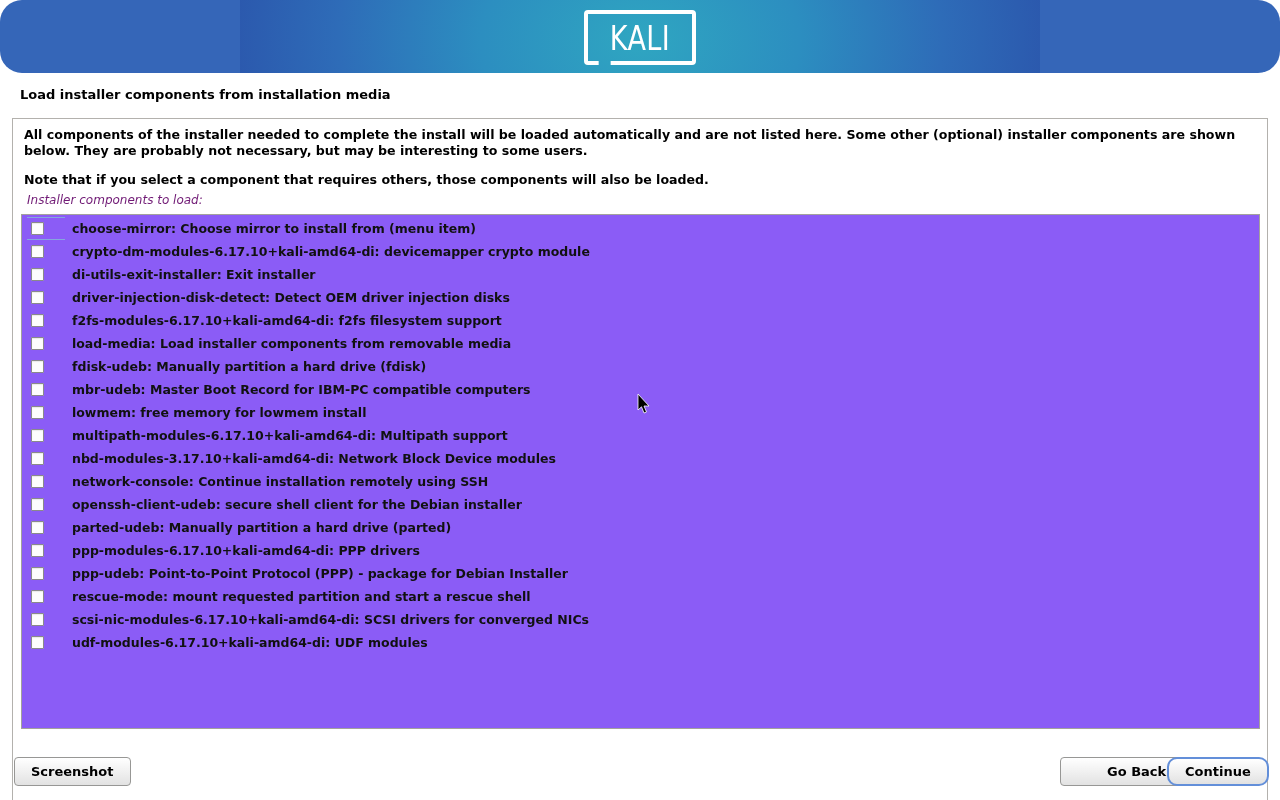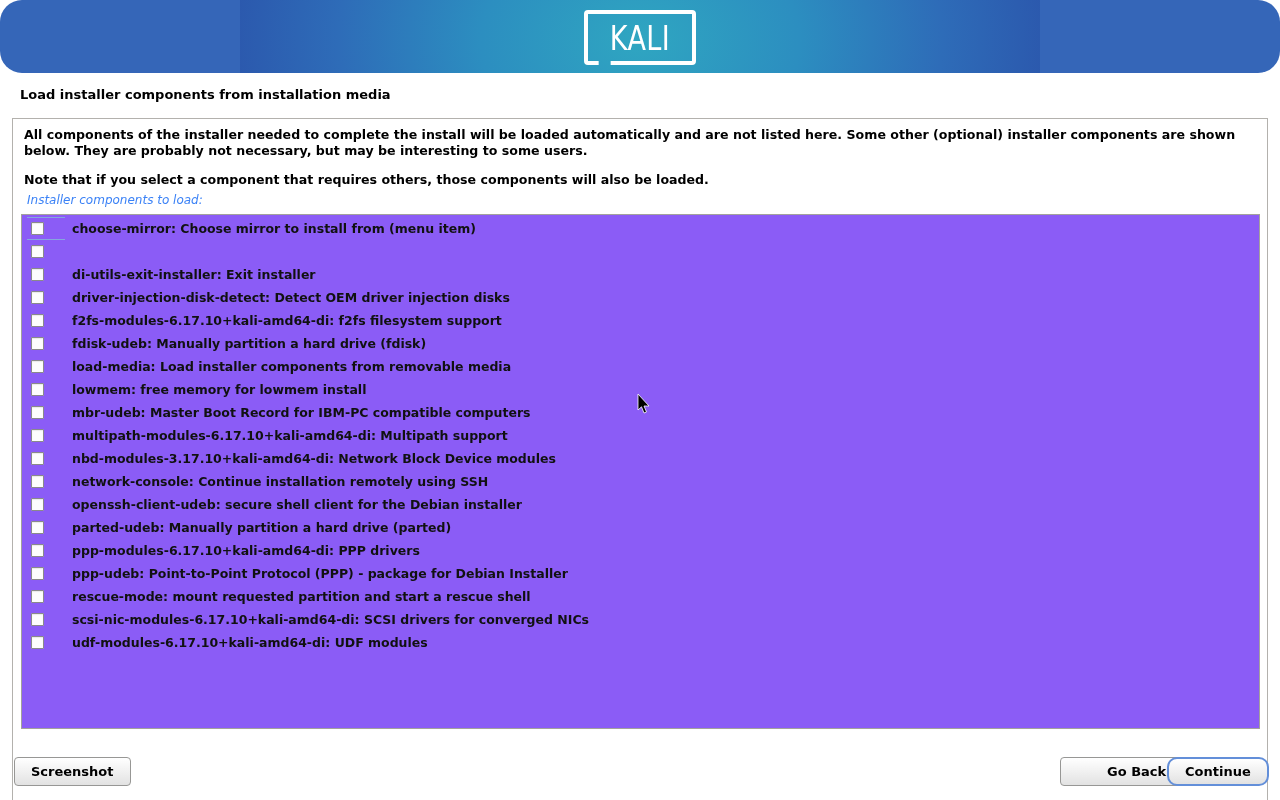--- a/index.html
+++ b/index.html
@@ -17,21 +17,21 @@
   .page-title { position:absolute; left:20px; top:87px; font-size:13px; font-weight:bold; color:#000; }
 
   
   .frame { position:absolute; left:12px; top:118px; width:1256px; height:740px;
            border:1px solid #b3b1ad; background:#fff;text-decoration:underline; }
   .intro { position:absolute; left:11px; top:8px; width:1222px;
            font-size:12.6px; font-weight:bold; line-height:15.5px; color:#000; }
   .note  { position:absolute; left:11px; top:53px; width:1222px;
            font-size:12.6px; font-weight:bold; color:#000; }
   .list-label { position:absolute; left:14px; top:74px; font-size:12px;
-                font-style:italic; color:#3b82f6; }
+                font-style:italic; color:#701a75; }
 
   
   .listbox { position:absolute; left:8px; top:95px; width:1239px; height:515px;
              border:1px solid #a3a19d; background:#8b5cf6; padding-top:2px; }
   .row { display:flex; align-items:center; height:23px; padding-left:5px; }
   .focusbox { display:flex; align-items:center; height:23px; width:38px;
               border-top:1px solid transparent; border-bottom:1px solid transparent; }
   .row.focused .focusbox { border-top:1px solid #85a8dd; border-bottom:1px solid #85a8dd; }
   .checkbox { width:13px; height:13px; border:1px solid #8a8a8a; background:#fdfdfd;
               margin-left:4px; border-radius:1px;
@@ -75,20 +75,21 @@
     <div class="row focused">
       <span class="focusbox">
           <span class="checkbox"></span>
         </span>
       <span class="row-label">choose-mirror: Choose mirror to install from (menu item)</span>
     </div>
     <div class="row">
       <span class="focusbox">
           <span class="checkbox"></span>
         </span>
+      <span class="row-label">crypto-dm-modules-6.17.10+kali-amd64-di: devicemapper crypto module</span>
     </div>
     <div class="row">
       <span class="focusbox">
           <span class="checkbox"></span>
         </span>
       <span class="row-label">di-utils-exit-installer: Exit installer</span>
     </div>
     <div class="row">
       <span class="focusbox">
           <span class="checkbox"></span>
@@ -98,39 +99,39 @@
     <div class="row">
       <span class="focusbox">
           <span class="checkbox"></span>
         </span>
       <span class="row-label">f2fs-modules-6.17.10+kali-amd64-di: f2fs filesystem support</span>
     </div>
     <div class="row">
       <span class="focusbox">
           <span class="checkbox"></span>
         </span>
+      <span class="row-label">load-media: Load installer components from removable media</span>
+    </div>
+    <div class="row">
+      <span class="focusbox">
+          <span class="checkbox"></span>
+        </span>
       <span class="row-label">fdisk-udeb: Manually partition a hard drive (fdisk)</span>
     </div>
     <div class="row">
       <span class="focusbox">
           <span class="checkbox"></span>
         </span>
-      <span class="row-label">load-media: Load installer components from removable media</span>
+      <span class="row-label">mbr-udeb: Master Boot Record for IBM-PC compatible computers</span>
     </div>
     <div class="row">
       <span class="focusbox">
           <span class="checkbox"></span>
         </span>
       <span class="row-label">lowmem: free memory for lowmem install</span>
-    </div>
-    <div class="row">
-      <span class="focusbox">
-          <span class="checkbox"></span>
-        </span>
-      <span class="row-label">mbr-udeb: Master Boot Record for IBM-PC compatible computers</span>
     </div>
     <div class="row">
       <span class="focusbox">
           <span class="checkbox"></span>
         </span>
       <span class="row-label">multipath-modules-6.17.10+kali-amd64-di: Multipath support</span>
     </div>
     <div class="row">
       <span class="focusbox">
           <span class="checkbox"></span>

